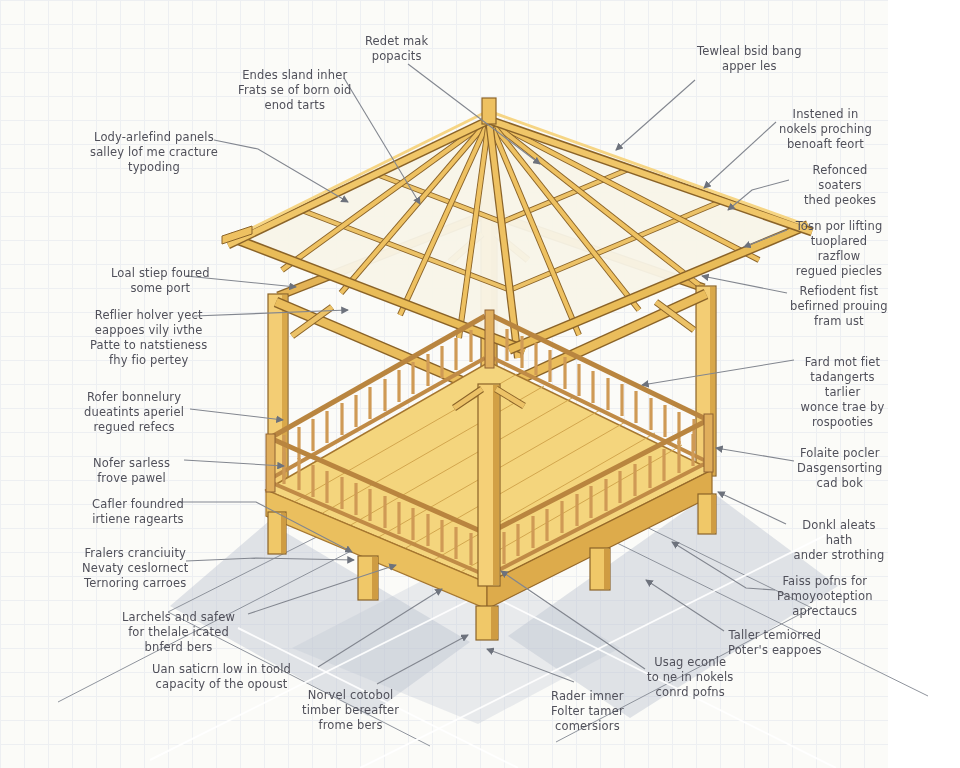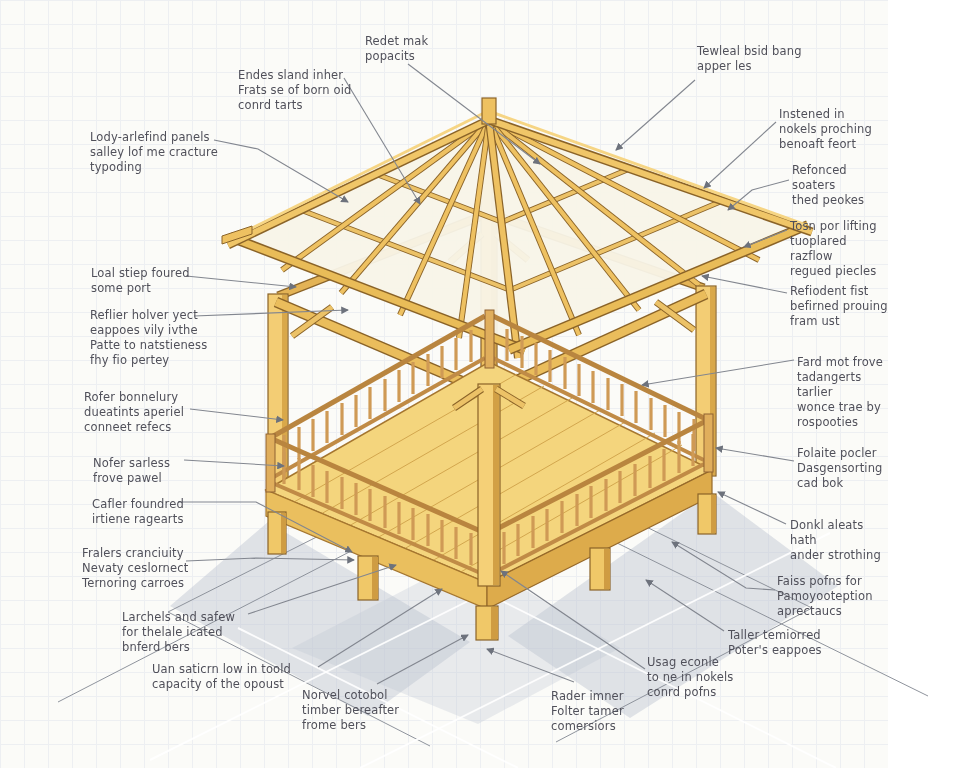--- a/index.html
+++ b/index.html
@@ -3,21 +3,21 @@
 <meta charset="utf-8">
 <style>
   html,body{margin:0;padding:0;}
   body{width:960px;height:768px;overflow:hidden;
        font-family:"DejaVu Sans",sans-serif;}
   .canvas{position:relative;width:888px;height:768px;
     background-color:#fbfbf8;
     background-image:
       linear-gradient(#edeff2 1px, transparent 1px),
       linear-gradient(90deg,#edeff2 1px, transparent 1px);
-    background-size:24px 24px;}
+    background-size:24px 24px;text-align:center;}
   svg.layer{position:absolute;left:0;top:0;}
   .lbl{position:absolute;font-size:11.5px;line-height:1.3;color:#50505a;
        letter-spacing:.15px;white-space:pre-line;max-width:170px;}
 </style>
 </head>
 <body>
 
 <div class="canvas">
 
   <svg class="layer" width="960" height="768" viewBox="0 0 960 768">
@@ -228,50 +228,50 @@
       <path d="M574 682L487 649" marker-end="url(#ah)"></path>
       <path d="M645 669L501 571" marker-end="url(#ah)"></path>
     </g>
   </svg>
 
   <div>
     <div class="lbl" style="left:365px;top:34px">Redet mak
 popacits</div>
     <div class="lbl" style="left:238px;top:68px">Endes sland inher
 Frats se of born oid
-conrd tarts</div>
+enod tarts</div>
     <div class="lbl" style="left:697px;top:44px">Tewleal bsid bang
 apper les</div>
     <div class="lbl" style="left:90px;top:130px">Lody-arlefind panels
 salley lof me cracture
 typoding</div>
     <div class="lbl" style="left:779px;top:107px">Instened in
 nokels proching
 benoaft feort</div>
     <div class="lbl" style="left:792px;top:163px">Refonced soaters
 thed peokes</div>
     <div class="lbl" style="left:790px;top:219px">Tosn por lifting
 tuoplared razflow
 regued piecles</div>
-    <div class="lbl" style="left:91px;top:266px">Loal stiep foured
+    <div class="lbl" style="left:111px;top:266px">Loal stiep foured
 some port</div>
     <div class="lbl" style="left:790px;top:284px">Refiodent fist
 befirned prouing
 fram ust</div>
     <div class="lbl" style="left:90px;top:308px">Reflier holver yect
 eappoes vily ivthe
 Patte to natstieness
 fhy fio pertey</div>
-    <div class="lbl" style="left:797px;top:355px">Fard mot frove
+    <div class="lbl" style="left:797px;top:355px">Fard mot fiet
 tadangerts tarlier
 wonce trae by
 rospooties</div>
     <div class="lbl" style="left:84px;top:390px">Rofer bonnelury
 dueatints aperiel
-conneet refecs</div>
+regued refecs</div>
     <div class="lbl" style="left:93px;top:456px">Nofer sarless
 frove pawel</div>
     <div class="lbl" style="left:797px;top:446px">Folaite pocler
 Dasgensorting
 cad bok</div>
     <div class="lbl" style="left:92px;top:497px">Cafler foundred
 irtiene ragearts</div>
     <div class="lbl" style="left:790px;top:518px">Donkl aleats hath
 ander strothing</div>
     <div class="lbl" style="left:82px;top:546px">Fralers cranciuity

